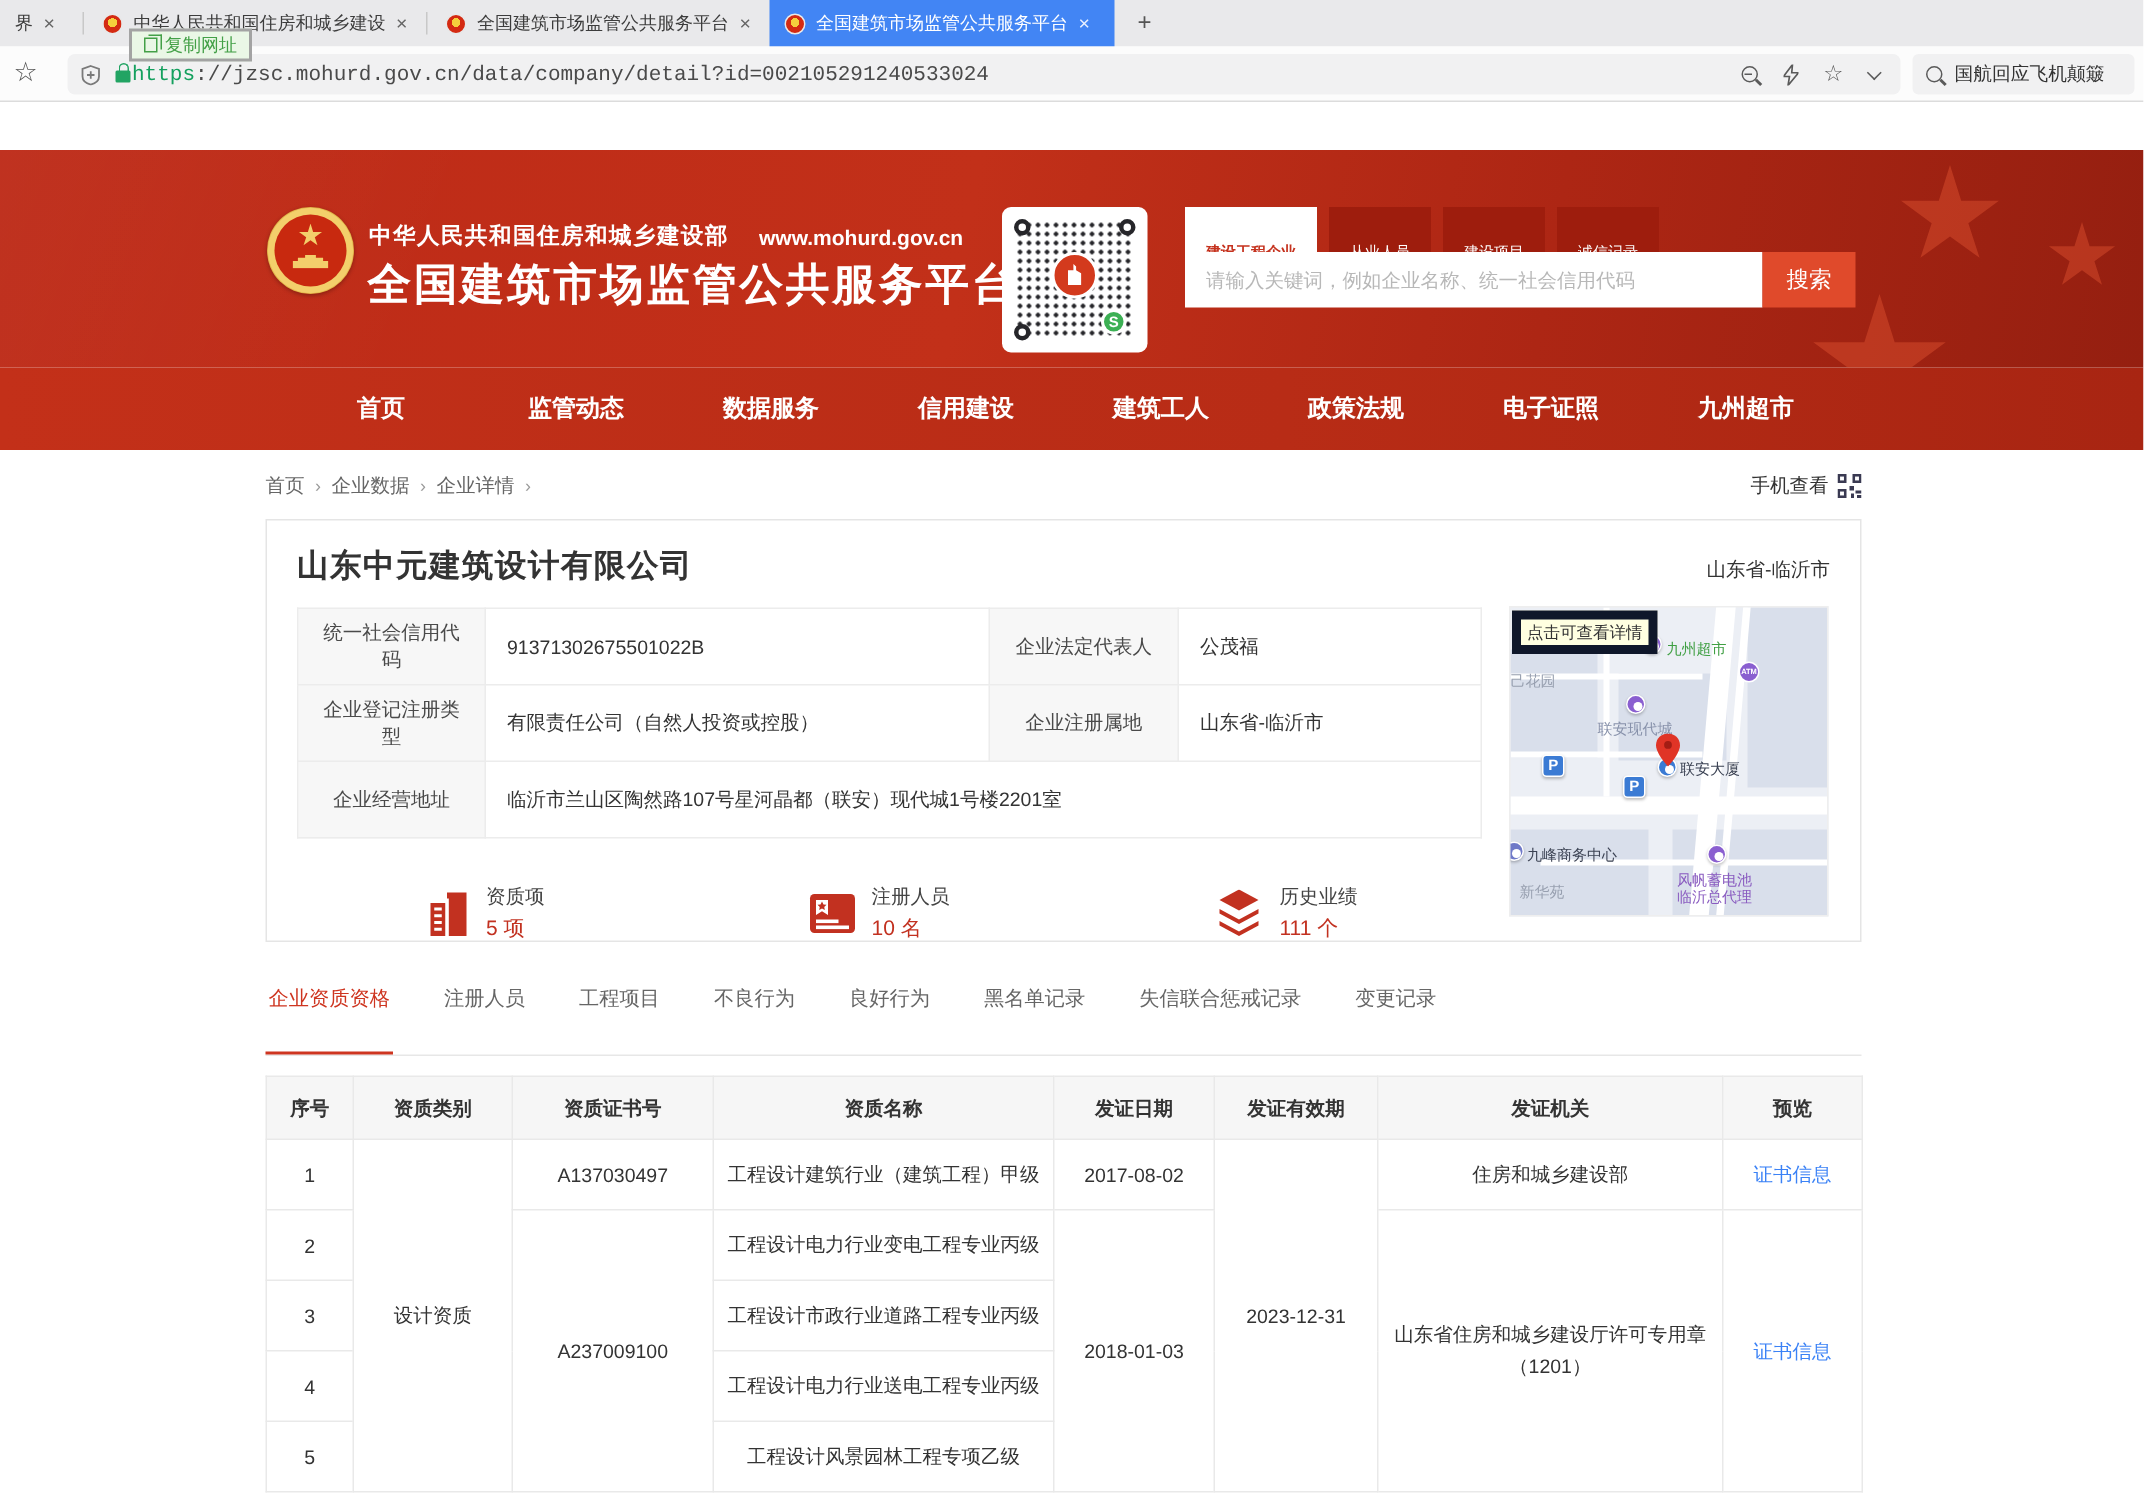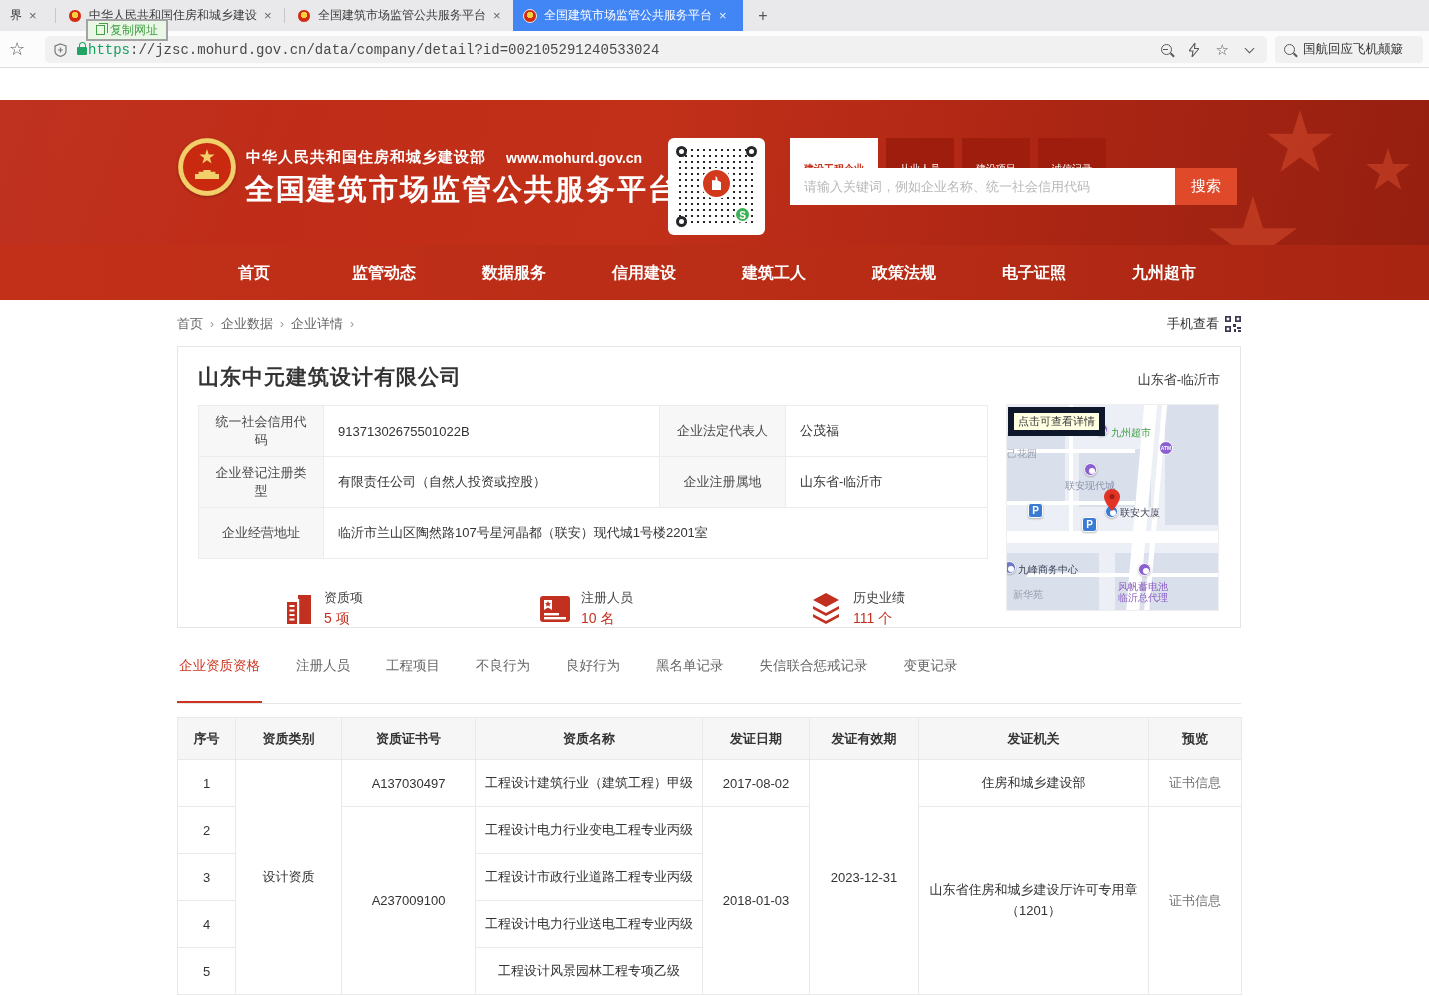--- a/index.html
+++ b/index.html
@@ -151,21 +151,21 @@
   .sec-tabs { margin-top:23px; width:1064px; border-bottom:1px solid #e7e7e7; display:flex; gap:32px; }
   .sec-tab { font-size:13.5px; color:#666; padding:6px 2px 26px; cursor:pointer; white-space:nowrap; }
   .sec-tab.active { color:#ce3520; border-bottom:2px solid #ce3520; }
 
   
   table.qual { border-collapse:collapse; table-layout:fixed; width:1064px; margin-top:13px; }
   table.qual th { border:1px solid #e9e9e9; background:#f6f6f6; height:42px; font-size:13px;
     color:#333; font-weight:bold; }
   table.qual td { border:1px solid #e9e9e9; height:47px; font-size:13px; color:#333;
     text-align:center; padding:2px 6px; }
-  .cert-link { color:#737373; cursor:pointer; }
+  .cert-link { color:#3b82f6; cursor:pointer; }
   .auth-2lines span { display:block; line-height:1.6; }
 </style>
 </head>
 <body>
 
 <div class="chrome">
   <div class="tabstrip">
     <div class="tab" style="left:0;width:52px">
       <span class="tab-label">界</span>
       <span class="tab-close">×</span>

